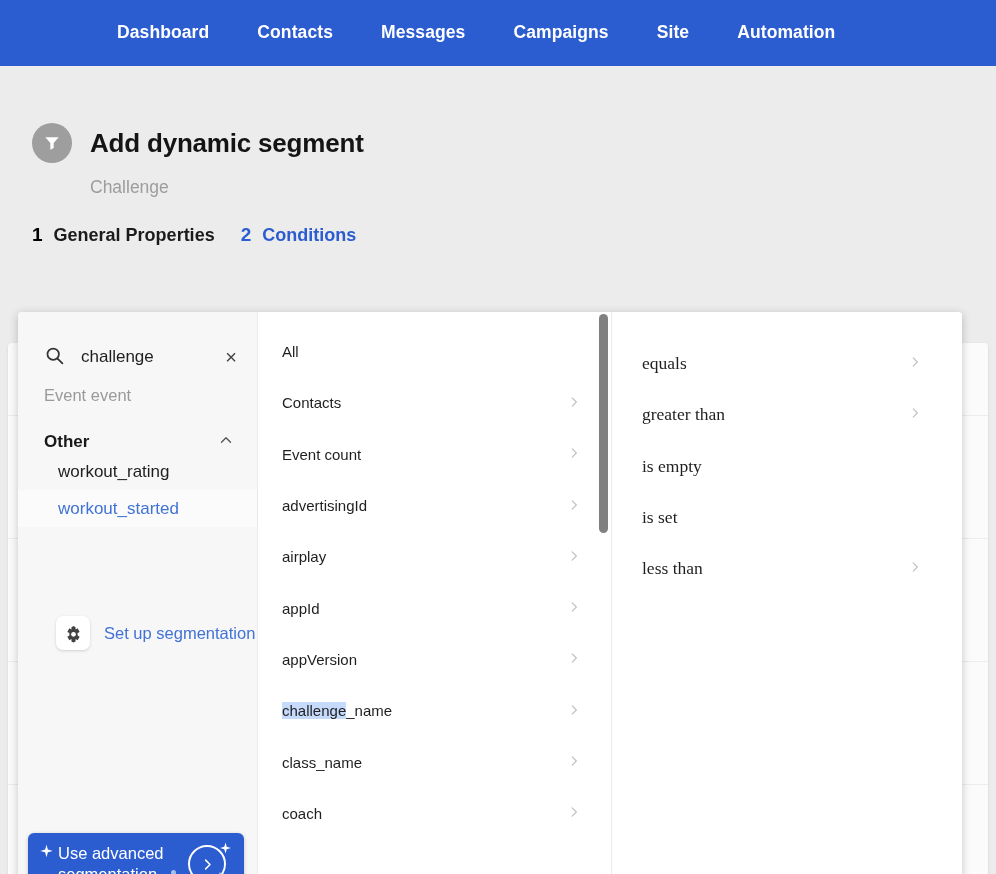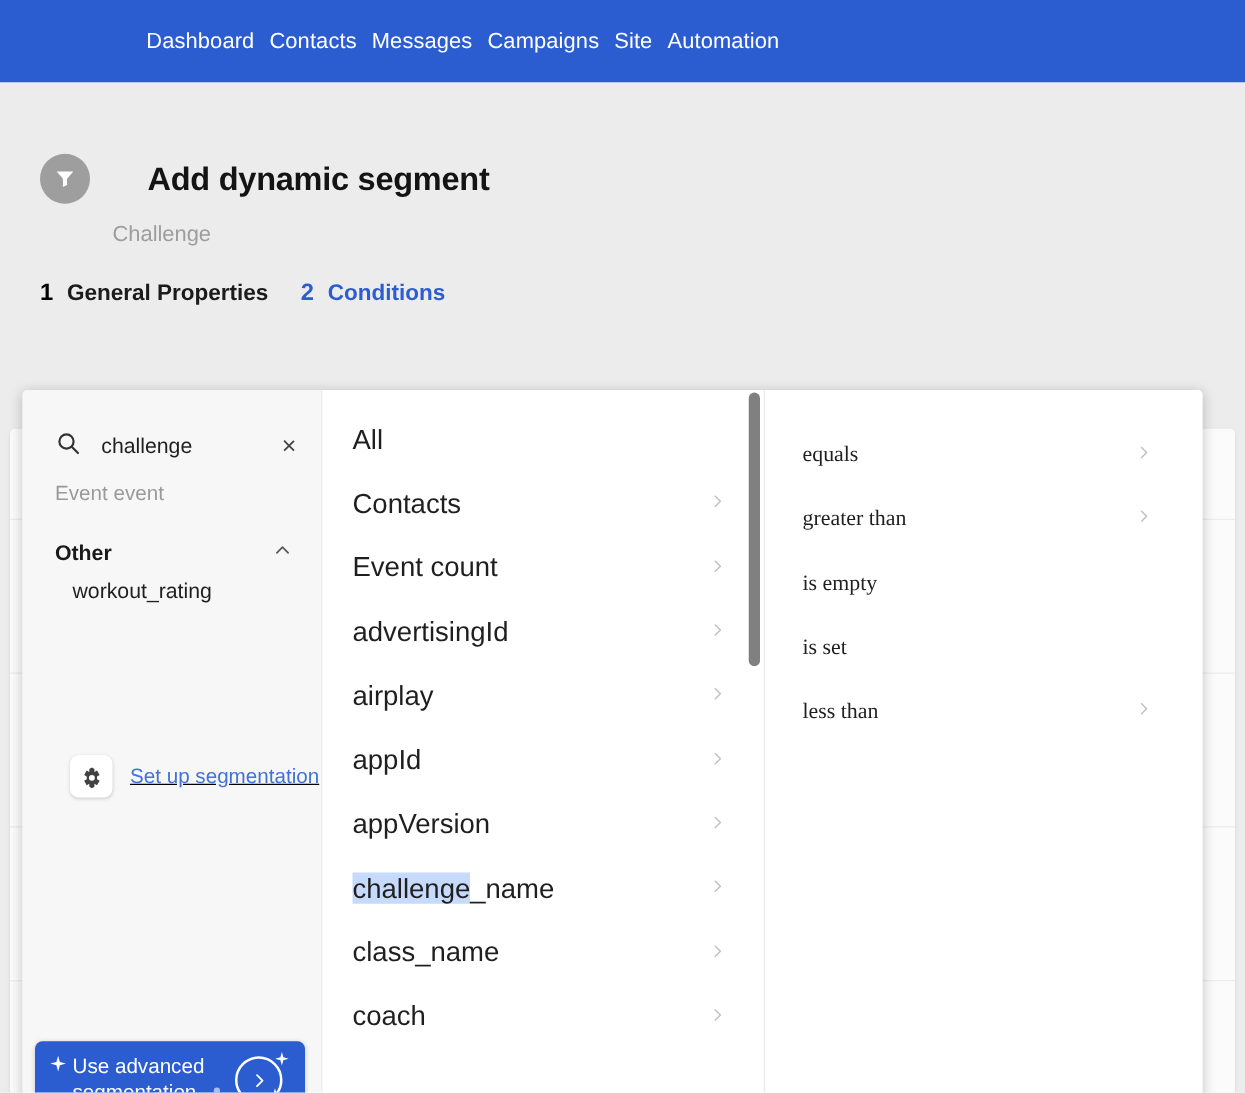--- a/index.html
+++ b/index.html
@@ -10,41 +10,41 @@
     overflow: hidden;
   }
   #root { position: relative; width: 996px; height: 874px; }
 
   
   .navbar {
     position: absolute; left: 0; top: 0; width: 996px; height: 66px;
     background: #2c5dd0;
     display: flex; align-items: center;
   }
-  .nav-items { display: flex; align-items: flex-start; gap: 12px; margin-left: 117px; }
+  .nav-items { display: flex; align-items: flex-start; gap: 48px; margin-left: 117px; font-weight: bold; }
   .nav-item {
     color: #ffffff; font-size: 17.5px; line-height: 1;
     letter-spacing: .1px; white-space: nowrap; cursor: pointer;
   }
 
   
   .page {
     position: absolute; left: 0; top: 66px; width: 996px; height: 808px;
     background: #ececec;
   }
   .page-head { position: absolute; left: 0; top: 0; width: 996px; }
   .title-row {
     position: absolute; left: 32px; top: 57px;
     display: flex; align-items: center; gap: 18px;
   }
   .funnel-badge {
     width: 40px; height: 40px; border-radius: 50%;
     background: #9e9e9e; display: flex; align-items: center; justify-content: center;
   }
-  .page-title { font-size: 26px; font-weight: bold; color: #141414; letter-spacing: -.2px; margin-left: 28px; }
+  .page-title { font-size: 26px; font-weight: bold; color: #141414; letter-spacing: -.2px; }
   .page-subtitle {
     position: absolute; left: 90px; top: 111px;
     font-size: 17.5px; color: #9d9d9d;
   }
   .steps {
     position: absolute; left: 32px; top: 158px;
     display: flex; align-items: baseline; gap: 26px;
     font-size: 18px; font-weight: bold;
   }
   .step { display: flex; align-items: baseline; gap: 11px; cursor: pointer; }
@@ -90,22 +90,22 @@
     display: flex; align-items: center; justify-content: space-between;
     padding: 26px 22px 0 26px;
   }
   .group-title { font-size: 17px; font-weight: bold; color: #191919; }
   .opt {
     height: 37px; display: flex; align-items: center;
     padding-left: 40px; font-size: 17px; color: #1f1f1f; cursor: pointer;
   }
   .opt.selected { background: #fbfbfb; color: #4172d6; }
   .setup-block {
-    position: absolute; left: 0; top: 292px; width: 240px;
-    display: flex; align-items: center; gap: 14px; padding-left: 38px; text-decoration: underline;
+    position: absolute; left: 0; top: 304px; width: 240px;
+    display: flex; align-items: center; gap: 14px; padding-left: 38px;
   }
   .setup-icon {
     width: 34px; height: 34px; border-radius: 7px; background: #fff;
     box-shadow: 0 1px 3px rgba(0,0,0,.16);
     display: flex; align-items: center; justify-content: center; flex: 0 0 34px;
   }
   .setup-text { font-size: 16.5px; line-height: 1.25; color: #4172d6; cursor: pointer; }
 
   .adv-btn {
     position: absolute; left: 10px; bottom: 39px; width: 216px; height: 62px;
@@ -131,21 +131,21 @@
   }
 
   
   .col-mid {
     width: 354px; flex: 0 0 354px; height: 100%; background: #fff;
     position: relative; border-right: 1px solid #ebebeb; overflow: hidden;
   }
   .mid-list { padding-top: 14px; }
   .row {
     height: 51.3px; display: flex; align-items: center; justify-content: space-between;
-    padding: 0 30px 0 24px; font-size: 22px; color: #1f1f1f; cursor: pointer;
+    padding: 0 30px 0 24px; font-size: 15px; color: #1f1f1f; cursor: pointer;
   }
   .row.selected { background: #f5f5f5; }
   .row.selected .row-label { color: #4172d6; }
   .row-label { white-space: nowrap; }
   .hl { background: #c6dafc; }
   .row.selected .hl { background: #c6dafc; }
   .chev-r { color: #bdbdbd; font-size: 15px; line-height: 1; }
   .scrollbar {
     position: absolute; right: 3px; top: 2px; width: 9px; height: 219px;
     background: #808080; border-radius: 5px; cursor: pointer;
@@ -227,20 +227,21 @@
           <span class="group-title">Other</span>
           <span>
             <svg width="18" height="18" viewBox="0 0 24 24" aria-hidden="true">
               <polyline points="6,15 12,9 18,15" fill="none" stroke="#555" stroke-width="1.8" stroke-linecap="round" stroke-linejoin="round"></polyline>
             </svg>
           </span>
         </div>
 
         <div id="left-options">
             <div class="opt">workout_rating</div>
+            <div class="opt selected">workout_started</div>
           </div>
 
         <div class="setup-block">
           <span class="setup-icon">
             <svg width="19" height="19" viewBox="0 0 24 24" aria-hidden="true">
               <path fill="#424242" d="M12 2.5l2.6 1.5v3l2.6-1.5 2.6 4.5-2.6 1.5v3l2.6 1.5-2.6 4.5-2.6-1.5v3L12 23.5 9.4 22v-3l-2.6 1.5-2.6-4.5 2.6-1.5v-3L4.2 10l2.6-4.5L9.4 7V4z"></path>
               <circle cx="12" cy="13" r="3" fill="#ffffff"></circle>
             </svg>
           </span>
           <span class="setup-text">Set up segmentation</span>

